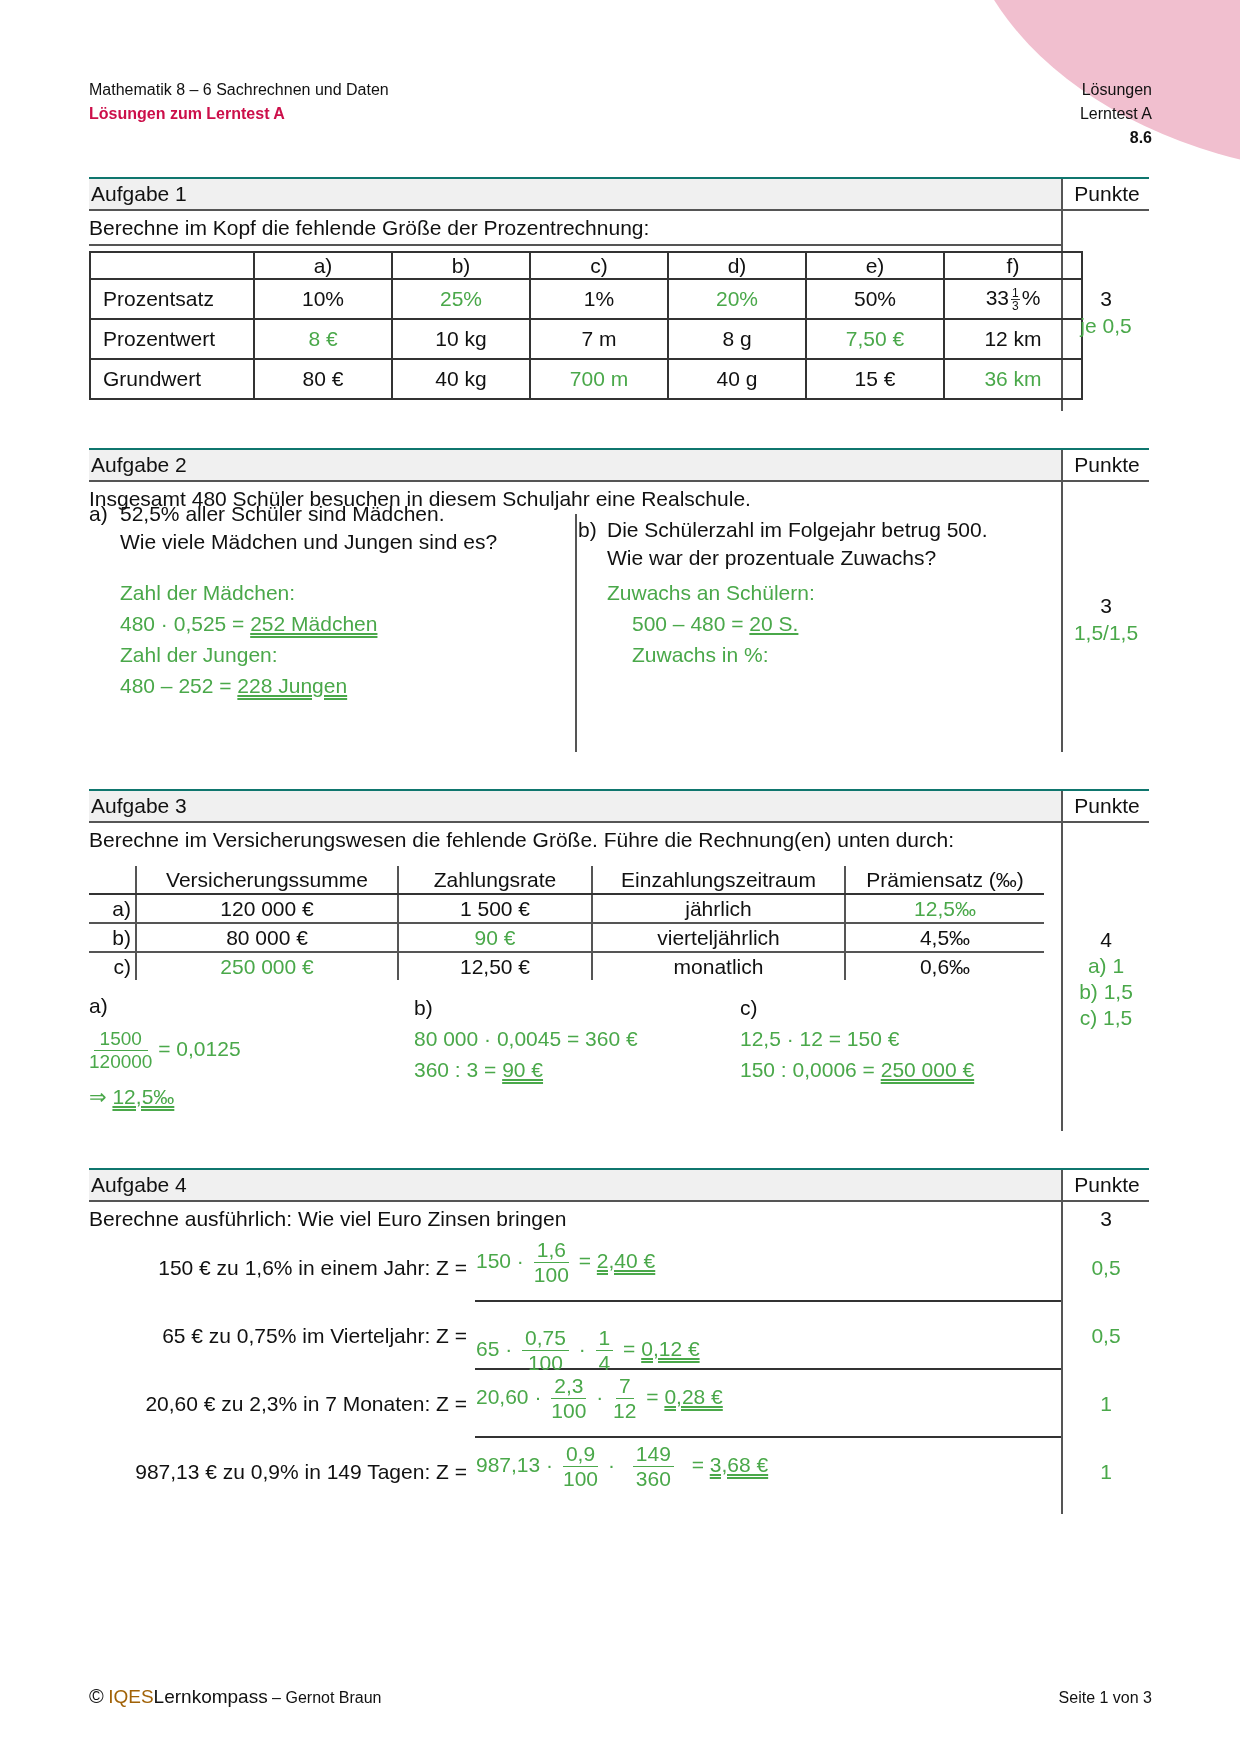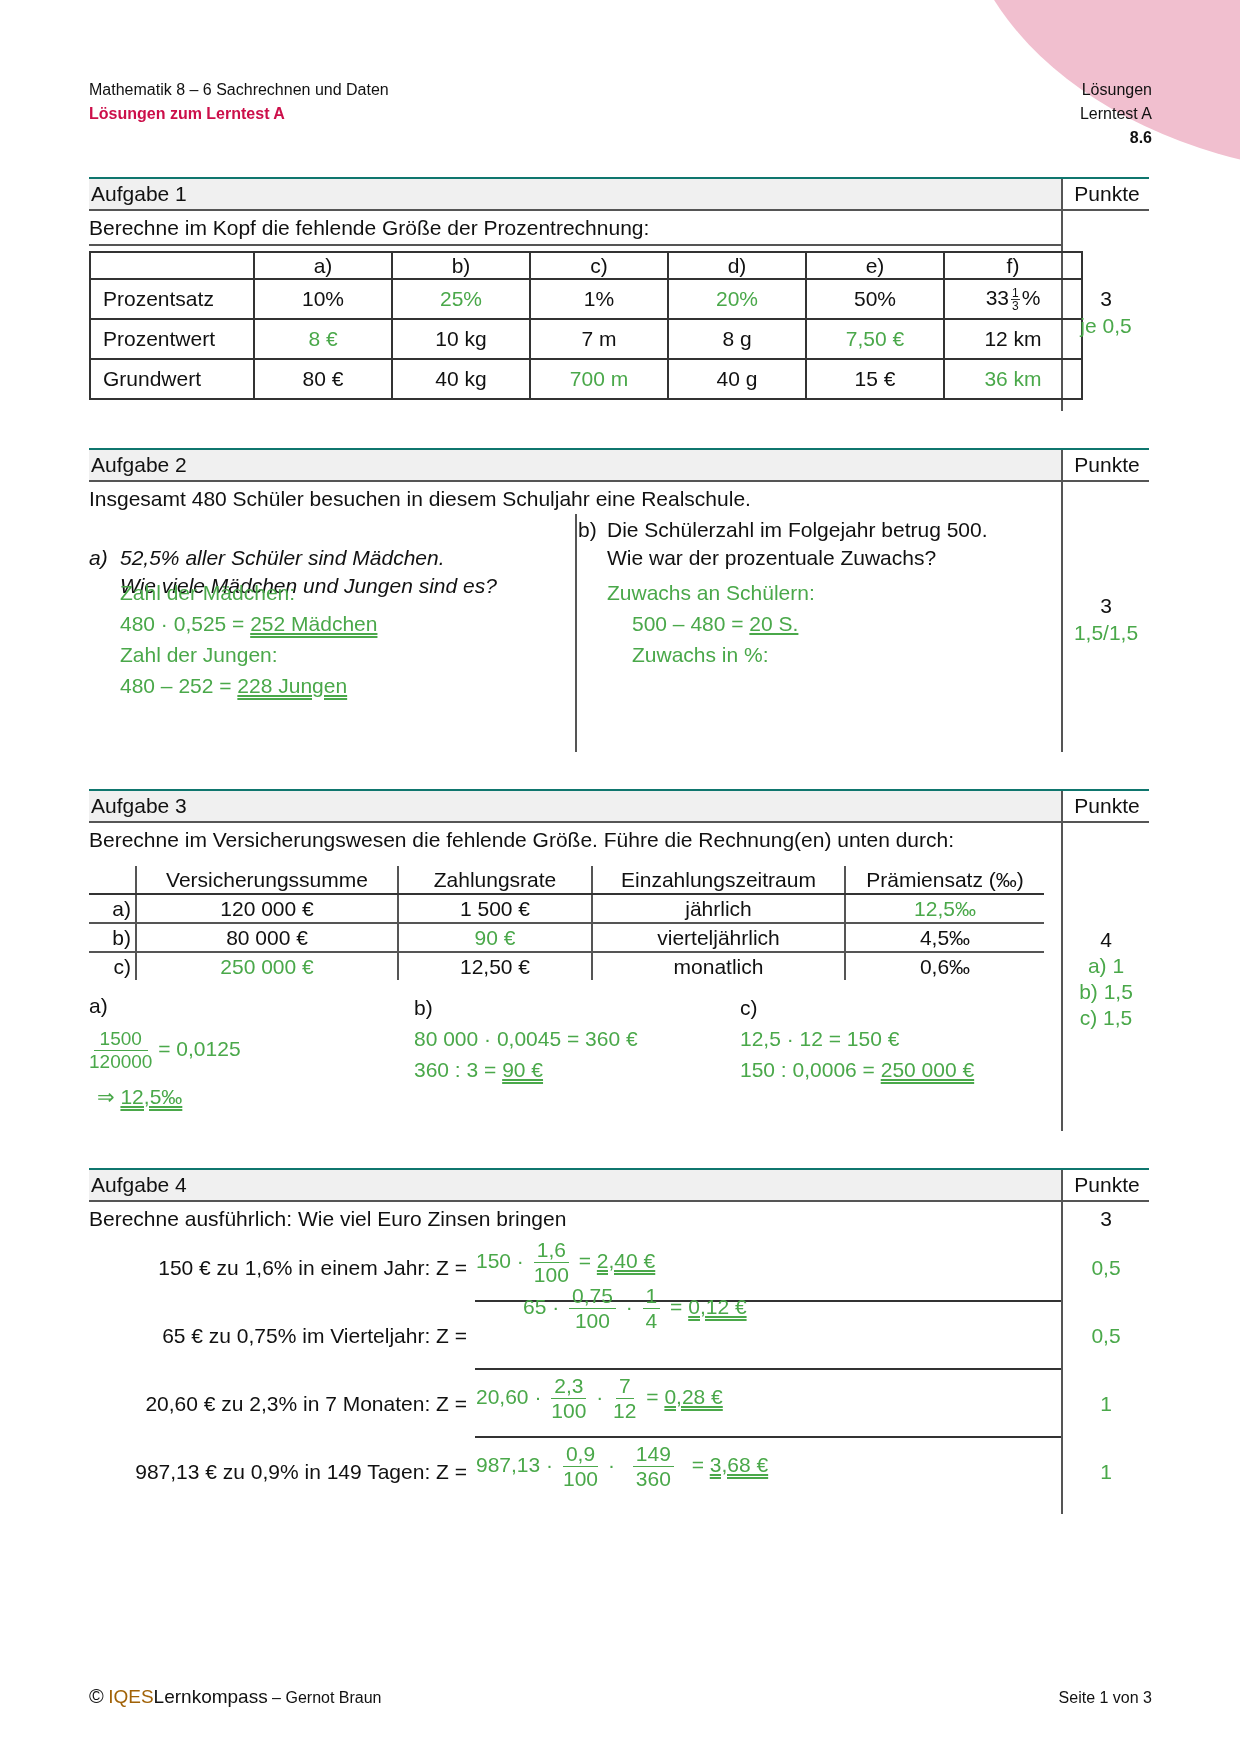--- a/index.html
+++ b/index.html
@@ -107,21 +107,21 @@
 </div>
 
 <div class="sec-bar" style="top:448px;">
   <span class="ttl">Aufgabe 2</span>
   <span class="pk">Punkte</span>
 </div>
 <div class="vline" style="left:1061px;top:482px;height:270px;"></div>
 <div class="abs txt" style="left:89px;top:485px;">Insgesamt 480 Schüler besuchen in diesem Schuljahr eine Realschule.</div>
 <div class="vline" style="left:575px;top:514px;height:238px;"></div>
 
-<div class="abs txt" style="left:89px;top:544px;font-style:italic;">
+<div class="abs txt" style="left:89px;top:500px;">
   <div><span style="display:inline-block;width:31px;">a)</span><span>52,5% aller Schüler sind Mädchen.</span></div>
   <div style="padding-left:31px;">Wie viele Mädchen und Jungen sind es?</div>
 </div>
 <div class="abs txt green" style="left:120px;top:577px;line-height:31px;">
   <div>Zahl der Mädchen:</div>
   <div><span>480 · 0,525 = </span><span class="dbl">252 Mädchen</span></div>
   <div>Zahl der Jungen:</div>
   <div><span>480 – 252 = </span><span class="dbl">228 Jungen</span></div>
 </div>
 
@@ -180,21 +180,21 @@
   </table>
 
 <div class="abs txt" style="left:89px;top:992px;">
   <div>a)</div>
   <div class="green" style="margin-top:8px;">
     <span class="frac" style="font-size:19px;">
         <span class="n" style="padding:0 6px;">1500</span>
         <span>120000</span>
       </span><span> = 0,0125</span>
   </div>
-  <div class="green" style="margin-top:10px;margin-left:8px;"><span>⇒ </span><span class="dbl">12,5‰</span></div>
+  <div class="green" style="margin-top:10px;"><span>⇒ </span><span class="dbl">12,5‰</span></div>
 </div>
 <div class="abs txt" style="left:414px;top:992px;line-height:31px;">
   <div>b)</div>
   <div class="green">80 000 · 0,0045 = 360 €</div>
   <div class="green"><span>360 : 3 = </span><span class="dbl">90 €</span></div>
 </div>
 <div class="abs txt" style="left:740px;top:992px;line-height:31px;">
   <div>c)</div>
   <div class="green">12,5 · 12 = 150 €</div>
   <div class="green"><span>150 : 0,0006 = </span><span class="dbl">250 000 €</span></div>
@@ -224,21 +224,21 @@
     <span>150 ·</span>
     <span class="frac" style="margin:0 4px;">
         <span class="n">1,6</span>
         <span>100</span>
       </span>
     = <span class="dbl">2,40 €</span>
   </div>
   <div class="abs green" style="left:1063px;top:1254px;width:86px;text-align:center;font-size:21px;line-height:28px;">0,5</div>
 
   <div class="abs txt" style="right:773px;top:1322px;">65 € zu 0,75% im Vierteljahr: Z =</div>
-  <div class="abs txt green" style="left:476px;top:1284px;margin-left:47px;">
+  <div class="abs txt green" style="left:476px;top:1326px;">
     <span>65 ·</span>
     <span class="frac" style="margin:0 4px;">
         <span class="n">0,75</span>
         <span>100</span>
       </span> ·
     <span class="frac" style="margin:0 4px;">
         <span class="n">1</span>
         <span>4</span>
       </span>
     = <span class="dbl">0,12 €</span>

